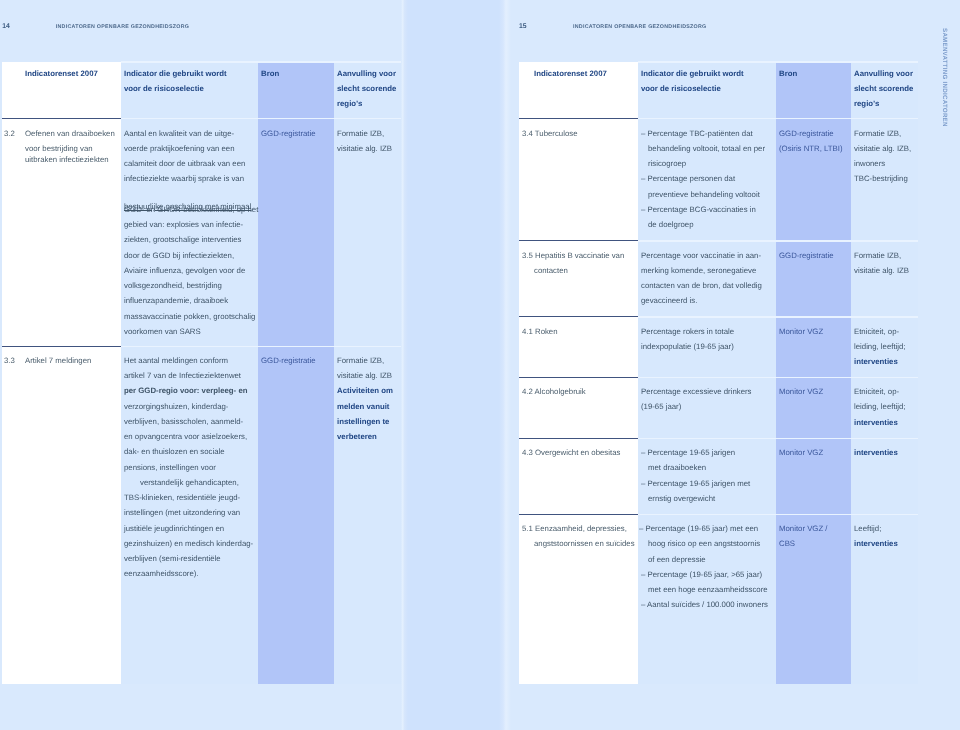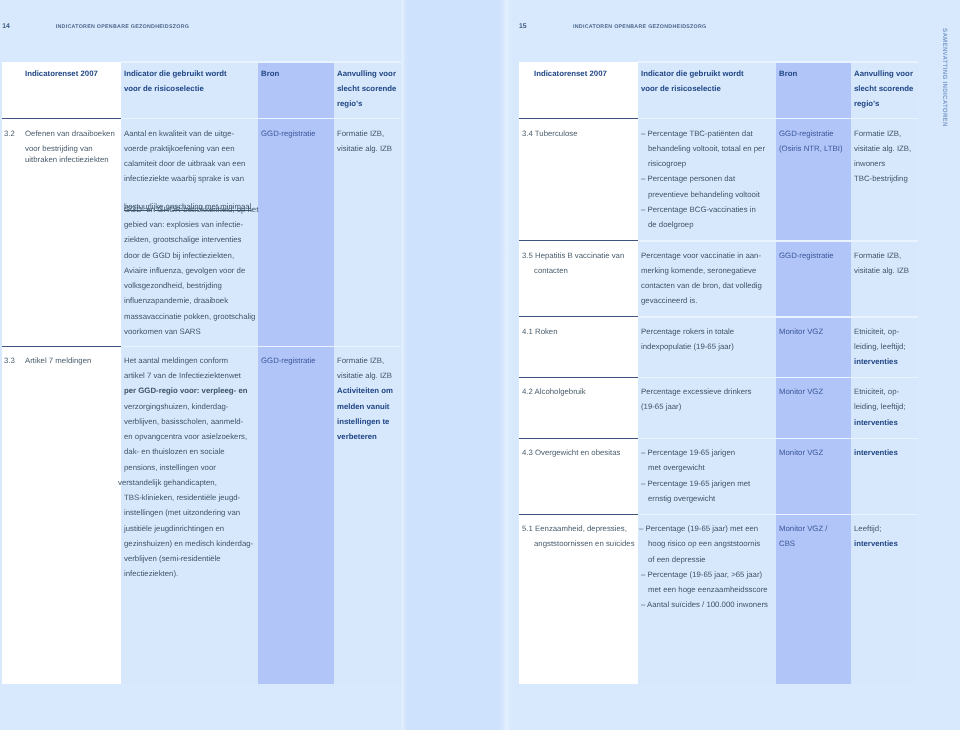--- a/index.html
+++ b/index.html
@@ -93,27 +93,27 @@
         <div class="tx t1" style="left:4.3px;top:352.8px;">3.3</div>
         <div class="tx t1" style="left:24.9px;top:352.8px;">Artikel 7 meldingen</div>
         <div class="tx t2" style="left:123.8px;top:352.8px;">Het aantal meldingen conform</div>
         <div class="tx t2" style="left:123.8px;top:368.05px;">artikel 7 van de Infectieziektenwet</div>
         <div class="tx t2" style="left:123.8px;top:383.3px;font-weight:bold;">per GGD-regio voor: verpleeg- en</div>
         <div class="tx t2" style="left:123.8px;top:398.55px;">verzorgingshuizen, kinderdag-</div>
         <div class="tx t2" style="left:123.8px;top:413.8px;">verblijven, basisscholen, aanmeld-</div>
         <div class="tx t2" style="left:123.8px;top:429.05px;">en opvangcentra voor asielzoekers,</div>
         <div class="tx t2" style="left:123.8px;top:444.3px;">dak- en thuislozen en sociale</div>
         <div class="tx t2" style="left:123.8px;top:459.55px;">pensions, instellingen voor</div>
-        <div class="tx t2" style="left:118px;top:474.8px;">verstandelijk gehandicapten,</div>
+        <div class="tx t2" style="left:140px;top:474.8px;">verstandelijk gehandicapten,</div>
         <div class="tx t2" style="left:123.8px;top:490.05px;">TBS-klinieken, residentiële jeugd-</div>
         <div class="tx t2" style="left:123.8px;top:505.3px;">instellingen (met uitzondering van</div>
         <div class="tx t2" style="left:123.8px;top:520.55px;">justitiële jeugdinrichtingen en</div>
         <div class="tx t2" style="left:123.8px;top:535.8px;">gezinshuizen) en medisch kinderdag-</div>
         <div class="tx t2" style="left:123.8px;top:551.05px;">verblijven (semi-residentiële</div>
-        <div class="tx t2" style="left:123.8px;top:566.3px;">infectieziekten).</div>
+        <div class="tx t2" style="left:123.8px;top:566.3px;">eenzaamheidsscore).</div>
         <div class="tx t3" style="left:261.3px;top:352.8px;">GGD-registratie</div>
         <div class="tx t4" style="left:336.5px;top:352.8px;">Formatie IZB,</div>
         <div class="tx t4" style="left:336.5px;top:368.05px;">visitatie alg. IZB</div>
         <div class="tx bold" style="left:336.5px;top:383.3px;">Activiteiten om</div>
         <div class="tx bold" style="left:336.5px;top:398.55px;">melden vanuit</div>
         <div class="tx bold" style="left:336.5px;top:413.8px;">instellingen te</div>
         <div class="tx bold" style="left:336.5px;top:429.05px;">verbeteren</div>
       </div>
   </div>
 
@@ -176,21 +176,21 @@
         <div class="tx t2" style="left:641.3px;top:384.2px;">Percentage excessieve drinkers</div>
         <div class="tx t2" style="left:641.3px;top:399.45px;">(19-65 jaar)</div>
         <div class="tx t3" style="left:778.8px;top:384.2px;">Monitor VGZ</div>
         <div class="tx t4" style="left:854px;top:384.2px;">Etniciteit, op-</div>
         <div class="tx t4" style="left:854px;top:399.45px;">leiding, leeftijd;</div>
         <div class="tx bold" style="left:854px;top:414.7px;">interventies</div>
         <div class="rule" style="left:519px;top:438px;width:119px;"></div>
         <div class="softrule" style="left:638px;top:438px;width:280px;"></div>
         <div class="tx t1" style="left:522px;top:445.2px;">4.3 Overgewicht en obesitas</div>
         <div class="tx t2" style="left:641.3px;top:445.2px;">– Percentage 19-65 jarigen</div>
-        <div class="tx t2" style="left:647.9px;top:460.45px;">met overgewicht</div>
+        <div class="tx t2" style="left:647.9px;top:460.45px;">met draaiboeken</div>
         <div class="tx t2" style="left:641.3px;top:475.7px;">– Percentage 19-65 jarigen met</div>
         <div class="tx t2" style="left:647.9px;top:490.95px;">ernstig overgewicht</div>
         <div class="tx t3" style="left:778.8px;top:445.2px;">Monitor VGZ</div>
         <div class="tx bold" style="left:854px;top:445.2px;">interventies</div>
         <div class="rule" style="left:519px;top:514px;width:119px;"></div>
         <div class="softrule" style="left:638px;top:514px;width:280px;"></div>
         <div class="tx t1" style="left:522px;top:521.2px;">5.1 Eenzaamheid, depressies,</div>
         <div class="tx t1" style="left:534px;top:536.45px;">angststoornissen en suïcides</div>
         <div class="tx t2" style="left:639px;top:521.2px;">– Percentage (19-65 jaar) met een</div>
         <div class="tx t2" style="left:647.9px;top:536.45px;">hoog risico op een angststoornis</div>

